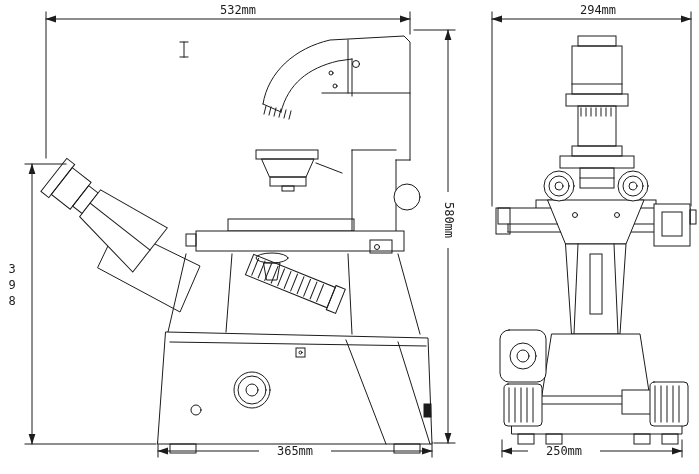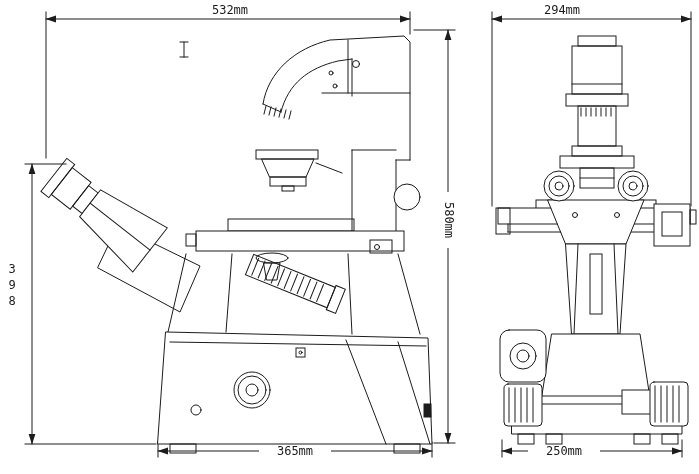--- a/index.html
+++ b/index.html
@@ -17,22 +17,22 @@
     color:#1c1c1c;
     text-align:center;
     line-height:13px;
     background:#ffffff;
     white-space:nowrap;
   }
   #label-580{
     width:56px;height:14px;left:420px;top:213px;
     transform:rotate(90deg);
   }
-  #label-532{width:80px;left:190px;top:4px;background:transparent;}
-  #label-294{width:80px;left:522px;top:4px;background:transparent;}
+  #label-532{width:80px;left:198px;top:4px;background:transparent;}
+  #label-294{width:80px;left:558px;top:4px;background:transparent;}
   #label-398{
     left:3px;top:246px;width:15px;height:80px;
     writing-mode:vertical-rl;text-orientation:upright;
     background:transparent;letter-spacing:2px;
   }
   #label-365{width:72px;left:259px;top:445px;}
   #label-250{width:72px;left:528px;top:445px;}
 </style>
 </head>
 <body>

